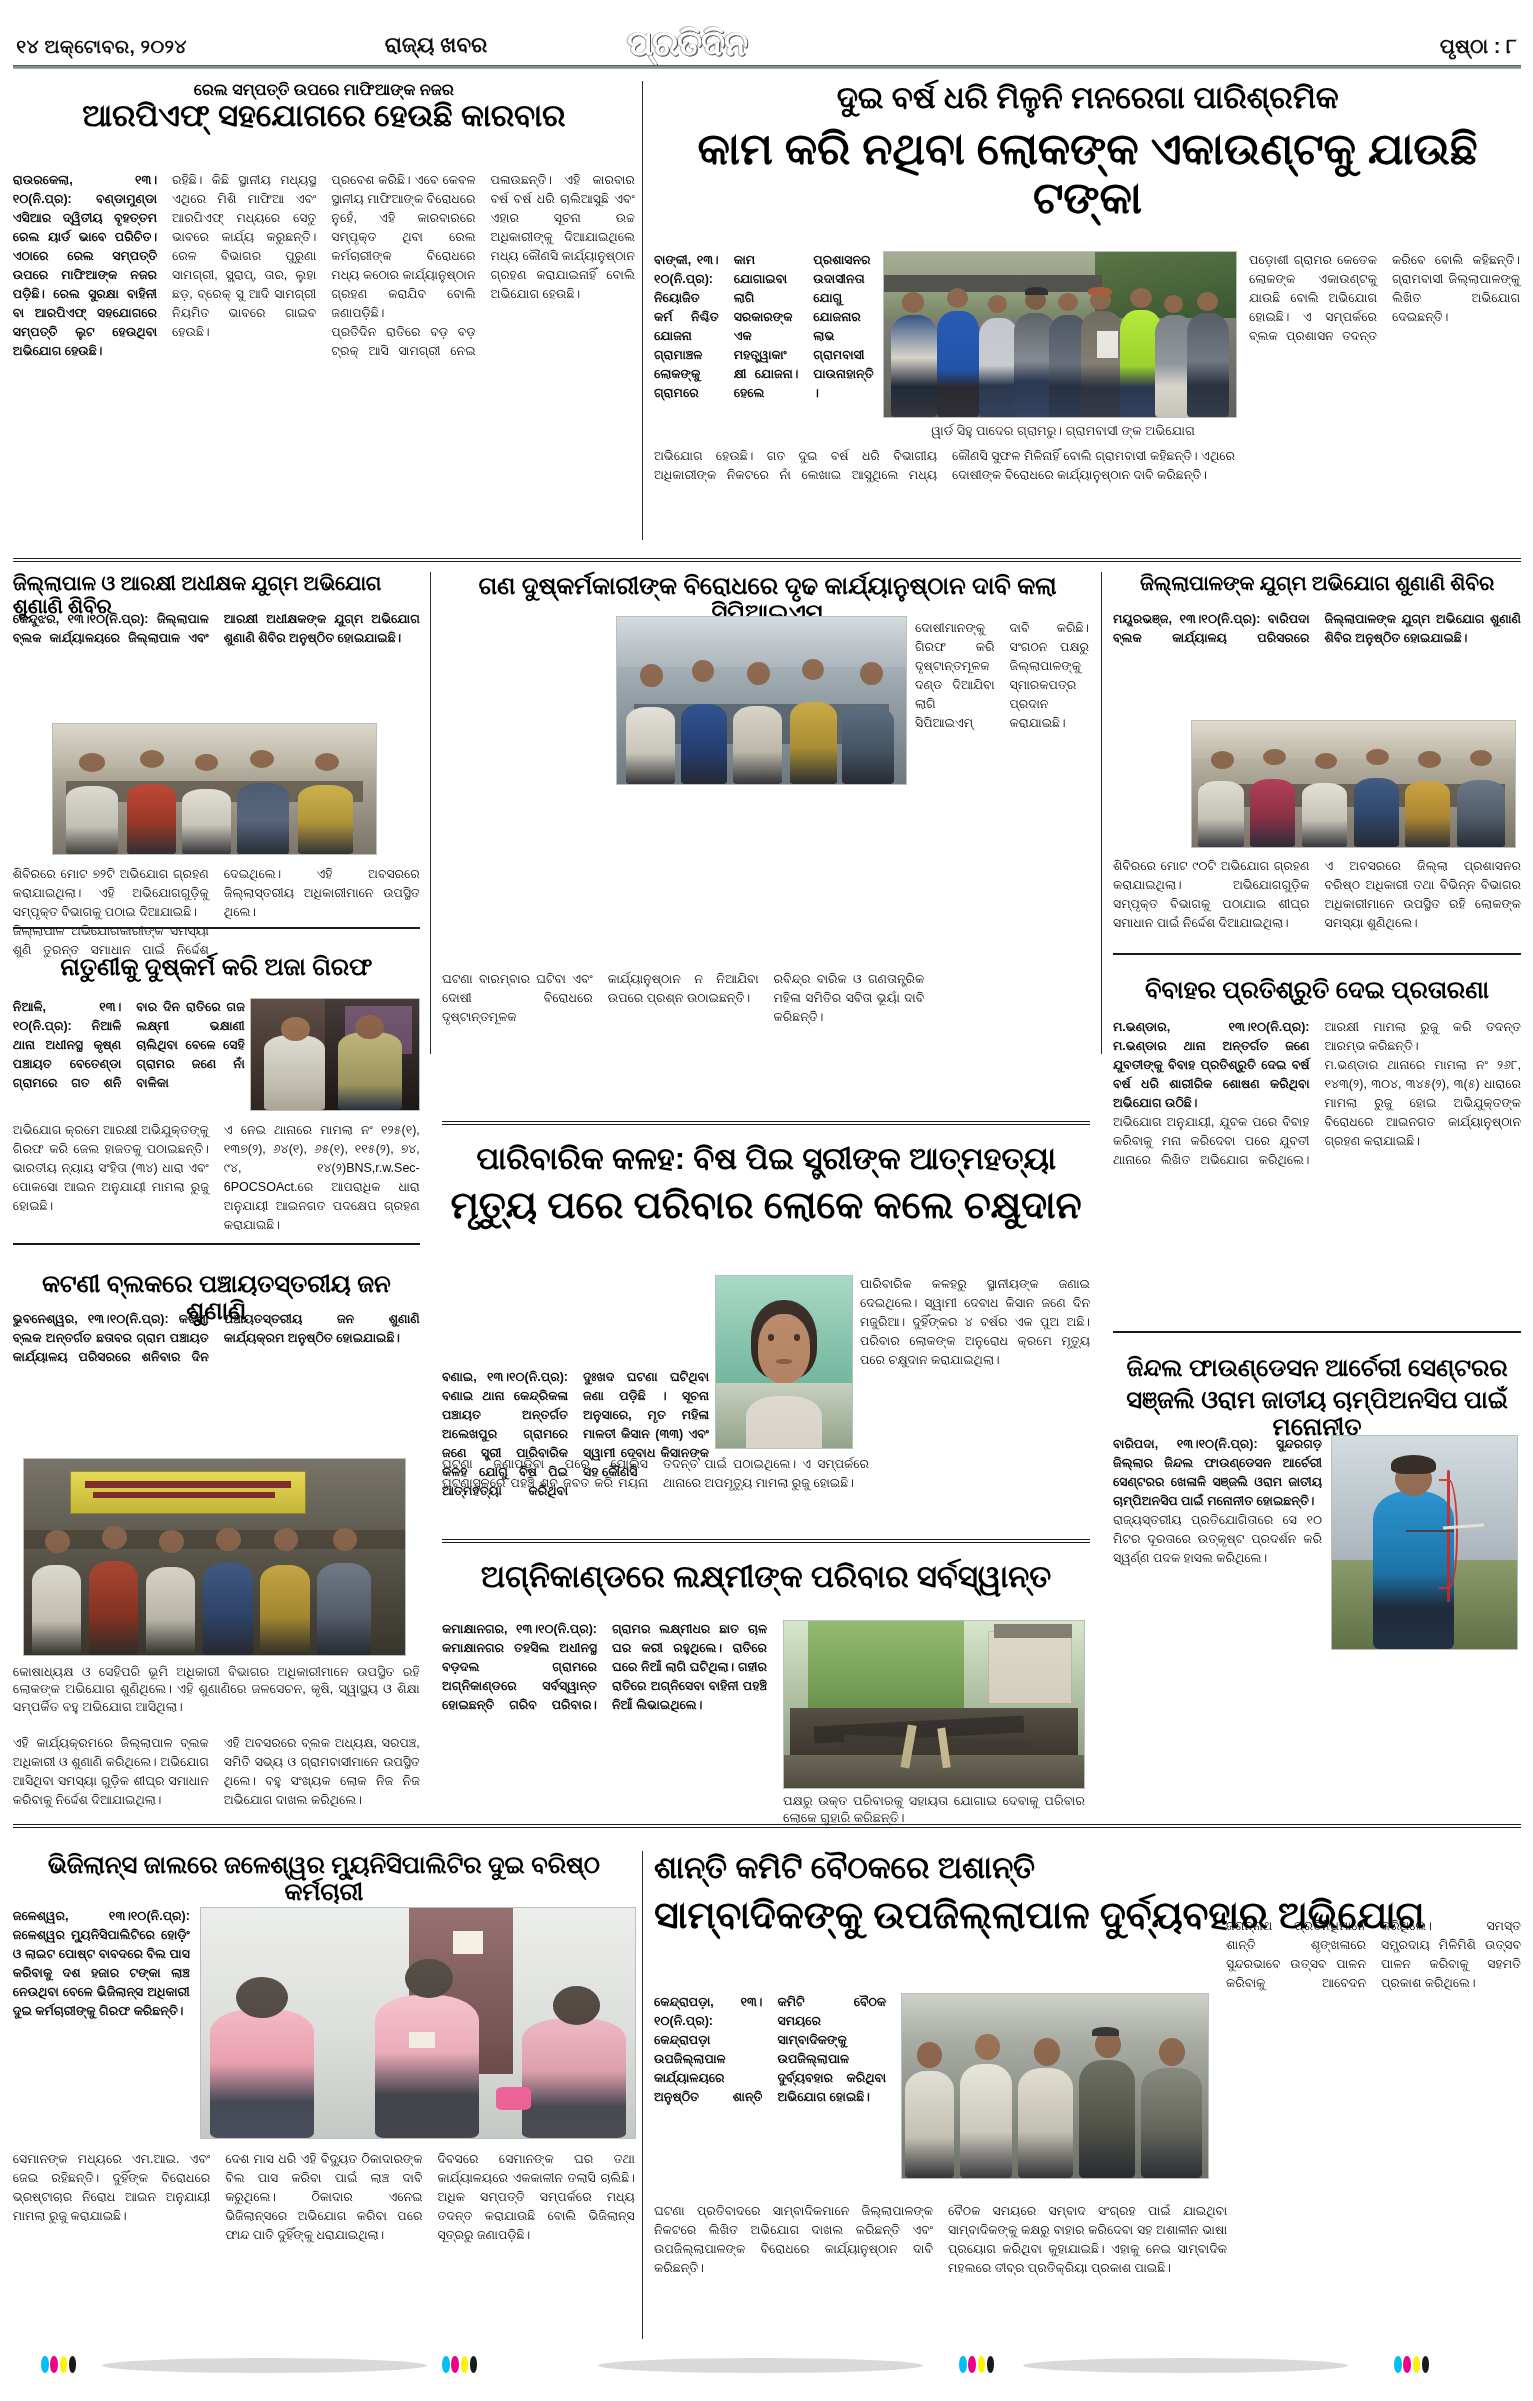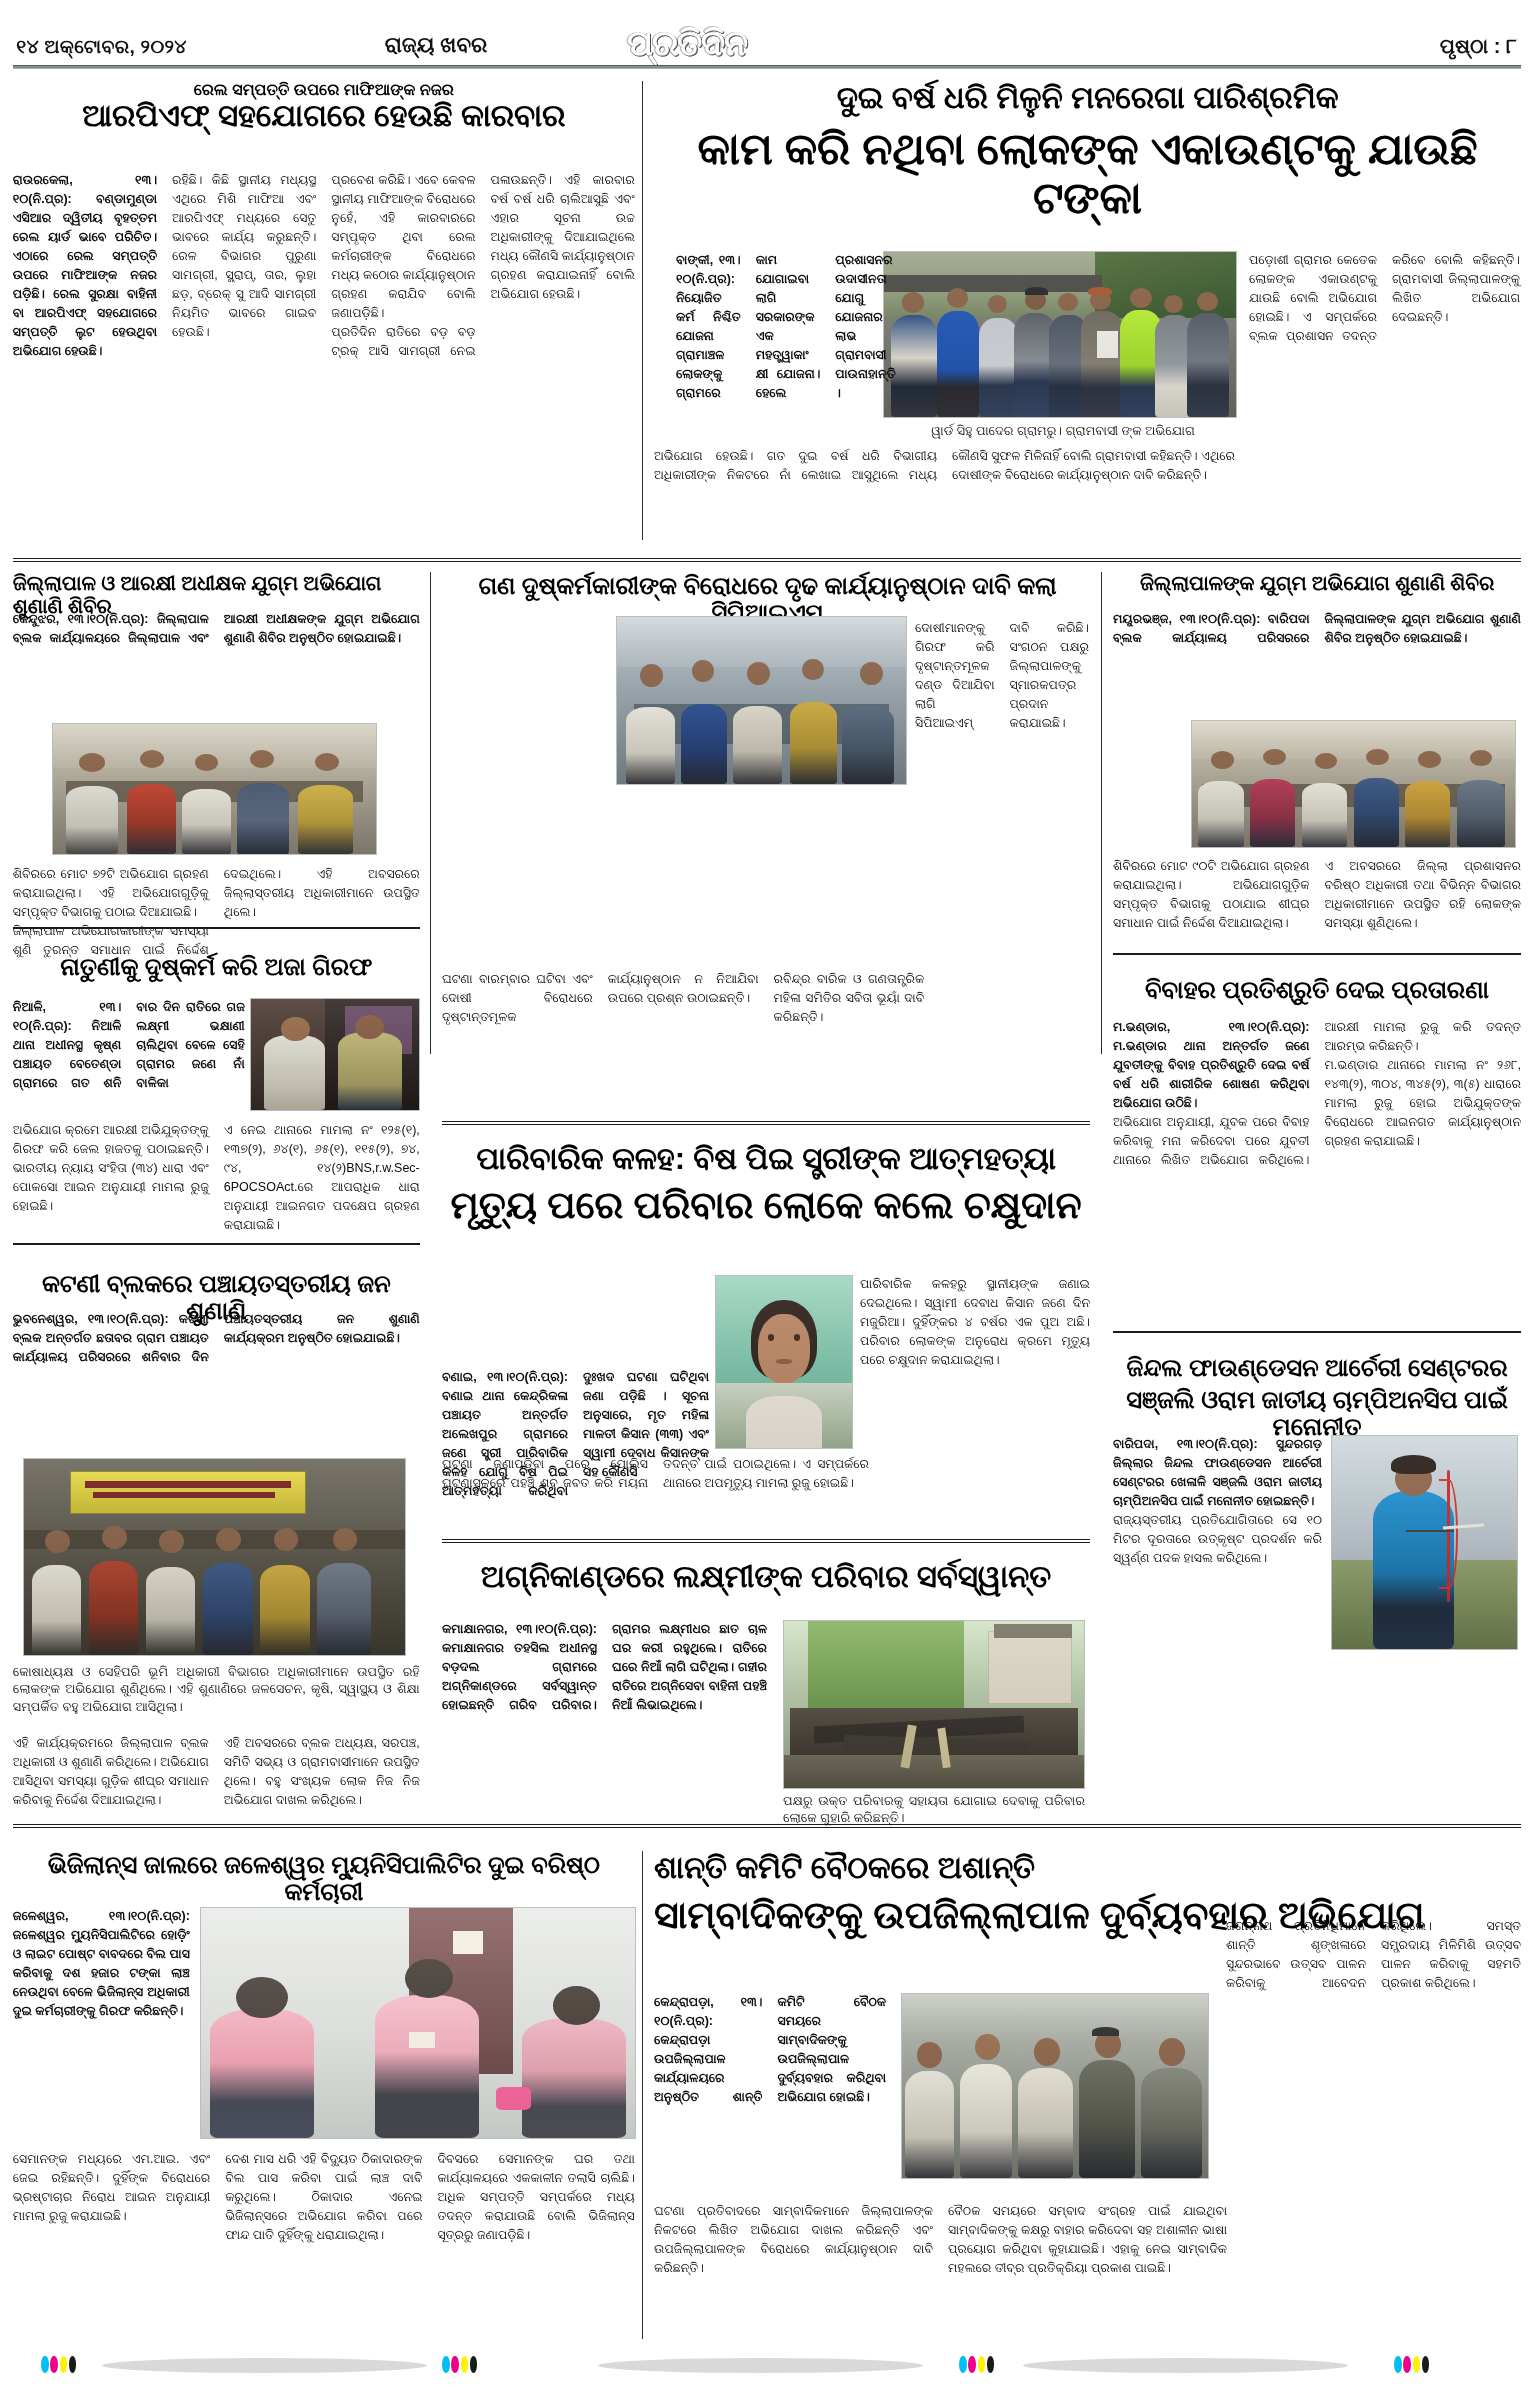--- a/index.html
+++ b/index.html
@@ -234,21 +234,21 @@
       <div class="head" style="left:70%; top:22%; width:6%;  height:12%;"></div>
       <div class="fig" style="left:77%; width:11%; height:62%; background:linear-gradient(180deg,#7a7f86 0%,#9aa0a7 48%,#e9e6dd 70%,#ddd9cf 100%);"></div>
       <div class="head" style="left:79.5%;top:26%; width:5.5%;height:11%;"></div>
       <div class="fig" style="left:86%; width:12%; height:63%; background:linear-gradient(180deg,#525a64 0%,#767e88 46%,#2c3342 70%,#3a4253 100%);"></div>
       <div class="head" style="left:89%; top:24%; width:5.8%;height:11.5%;"></div>
       <div style="position:absolute;inset:0;background:linear-gradient(180deg,rgba(255,255,255,.07),rgba(0,0,0,.10));"></div>
     </div>
   </figure>
   <div class="cap" style="left:854px; top:422px; width:418px;">ୱାର୍ଡ ସିହୁ ପାଦେର ଗ୍ରାମରୁ। ଗ୍ରାମବାସୀ ଙ୍କ ଅଭିଯୋଗ</div>
 
-  <div class="blk cols c3" style="left:676px; top:251px; width:224px; height:279px;">
+  <div class="blk cols c3" style="left:654px; top:251px; width:224px; height:279px;">
     <p class="dateline">ବାଙ୍କୀ, ୧୩।୧୦(ନି.ପ୍ର): ନିୟୋଜିତ କର୍ମ ନିଶ୍ଚିତ ଯୋଜନା ଗ୍ରାମାଞ୍ଚଳ ଲୋକଙ୍କୁ ଗ୍ରାମରେ କାମ ଯୋଗାଇବା ଲାଗି ସରକାରଙ୍କ ଏକ ମହତ୍ତ୍ୱାକାଂକ୍ଷୀ ଯୋଜନା। ହେଲେ ପ୍ରଶାସନର ଉଦାସୀନତା ଯୋଗୁ ଯୋଜନାର ଲାଭ ଗ୍ରାମବାସୀ ପାଉନାହାନ୍ତି।</p>
   </div>
   <div class="blk cols c2" style="left:654px; top:447px; width:581px; height:105px;">
     <p>ଅଭିଯୋଗ ହେଉଛି। ଗତ ଦୁଇ ବର୍ଷ ଧରି ବିଭାଗୀୟ ଅଧିକାରୀଙ୍କ ନିକଟରେ ନାଁ ଲେଖାଇ ଆସୁଥିଲେ ମଧ୍ୟ କୌଣସି ସୁଫଳ ମିଳିନାହିଁ ବୋଲି ଗ୍ରାମବାସୀ କହିଛନ୍ତି। ଏଥିରେ ଦୋଷୀଙ୍କ ବିରୋଧରେ କାର୍ଯ୍ୟାନୁଷ୍ଠାନ ଦାବି କରିଛନ୍ତି।</p>
   </div>
   <div class="blk cols c2" style="left:1249px; top:251px; width:271px; height:291px;">
     <p>ପଡ଼ୋଶୀ ଗ୍ରାମର କେତେକ ଲୋକଙ୍କ ଏକାଉଣ୍ଟକୁ ଯାଉଛି ବୋଲି ଅଭିଯୋଗ ହୋଇଛି। ଏ ସମ୍ପର୍କରେ ବ୍ଲକ ପ୍ରଶାସନ ତଦନ୍ତ କରିବେ ବୋଲି କହିଛନ୍ତି। ଗ୍ରାମବାସୀ ଜିଲ୍ଲାପାଳଙ୍କୁ ଲିଖିତ ଅଭିଯୋଗ ଦେଇଛନ୍ତି।</p>
   </div>
 
   <div class="hline-dbl" style="left:12.8px; top:558px; width:1508px;"></div>

